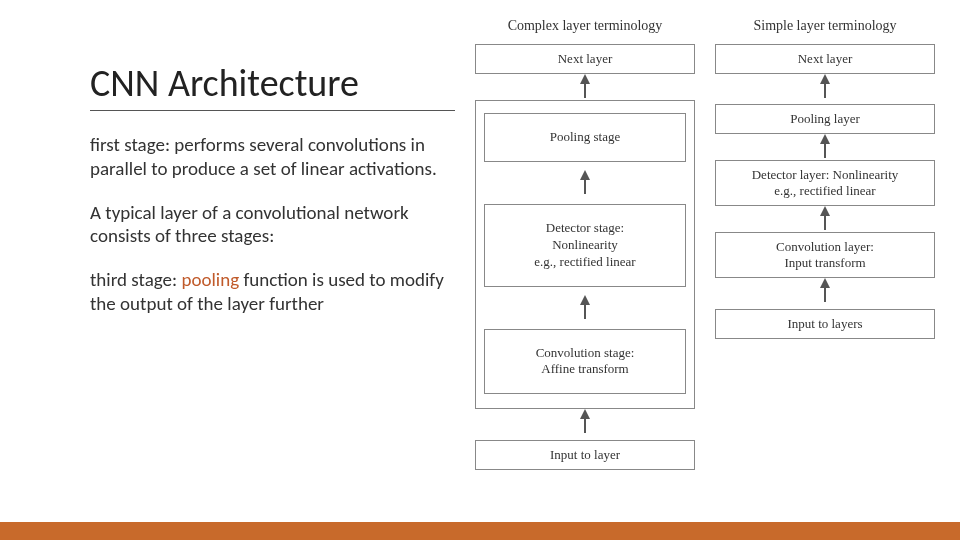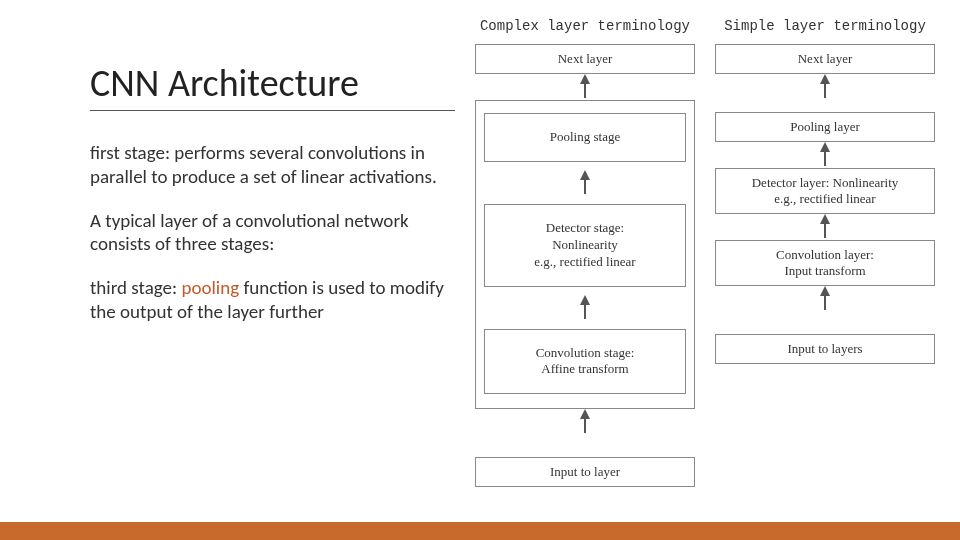--- a/index.html
+++ b/index.html
@@ -1,27 +1,27 @@
 <!DOCTYPE html>
 <html><head>
 <meta charset="utf-8">
 <style>
   * { margin: 0; padding: 0; box-sizing: border-box; }
   body { width: 960px; height: 540px; background: #fff; font-family: Calibri, Arial, sans-serif; position: relative; overflow: hidden; }
   .content { display: flex; height: 100%; }
   .left { width: 470px; padding: 60px 15px 0 90px; }
-  .title { font-size: 38px; font-weight: 300; color: #222; border-bottom: 1.5px solid #555; padding-bottom: 4px; margin-bottom: 30px; letter-spacing: 0px; }
+  .title { font-size: 38px; font-weight: 300; color: #222; border-bottom: 1.5px solid #555; padding-bottom: 4px; margin-bottom: 22px; letter-spacing: 0px; }
   .para { font-size: 19px; color: #333; margin-bottom: 20px; line-height: 1.25; }
   .hl { color: #c05a2a; }
   .right { flex: 1; padding: 18px 25px 0 5px; display: flex; gap: 20px; }
   .col { flex: 1; display: flex; flex-direction: column; align-items: center; }
-  .col-title { font-family: Liberation Mono, monospace; font-size: 14px; color: #333; text-align: center; margin-bottom: 10px; }
+  .col-title { font-family: Liberation Serif, serif; font-size: 14px; color: #333; text-align: center; margin-bottom: 10px; }
   .outer-box { border: 1.5px solid #888; padding: 12px 8px 14px 8px; width: 100%; display: flex; flex-direction: column; align-items: center; gap: 8px; }
   .stage-box { border: 1.5px solid #888; width: 100%; text-align: center; padding: 15px 4px; font-family: Georgia, 'Times New Roman', serif; font-size: 13px; color: #333; line-height: 1.3; background: #fff; }
-  .outside-box { border: 1.5px solid #888; width: 100%; text-align: center; padding: 6px 4px; font-family: Georgia, 'Times New Roman', serif; font-size: 13px; color: #333; margin-top: 22px; background: #fff; }
+  .outside-box { border: 1.5px solid #888; width: 100%; text-align: center; padding: 6px 4px; font-family: Georgia, 'Times New Roman', serif; font-size: 13px; color: #333; margin-top: 5px; background: #fff; }
   .arrow { width: 0; height: 0; border-left: 5px solid transparent; border-right: 5px solid transparent; border-bottom: 10px solid #555; position: relative; }
   .arrow::after { content:""; position:absolute; top:10px; left:-1px; width:2px; height:14px; background:#555; }
   .arrow-wrap { height: 26px; display:flex; align-items:flex-start; justify-content:center; }
   .footer { position: absolute; bottom: 0; left: 0; right: 0; height: 18px; background: #c86a2b; }
 </style>
 </head>
 <body>
 
 <div class="content">
   <div class="left">
@@ -60,21 +60,21 @@
         </div>
       <div class="outside-box">Input to layer</div>
     </div>
 
     <div class="col">
       <div class="col-title">Simple layer terminology</div>
       <div class="outside-box" style="margin-top:0">Next layer</div>
       <div class="arrow-wrap">
           <div class="arrow"></div>
         </div>
-      <div class="outside-box" style="margin-top:12px">Pooling layer</div>
+      <div class="outside-box" style="margin-top:4px">Pooling layer</div>
       <div class="arrow-wrap">
           <div class="arrow"></div>
         </div>
       <div class="outside-box" style="margin-top:0;white-space:pre-line">Detector layer: Nonlinearity
 e.g., rectified linear</div>
       <div class="arrow-wrap">
           <div class="arrow"></div>
         </div>
       <div class="outside-box" style="margin-top:0;white-space:pre-line">Convolution layer:
 Input transform</div>

